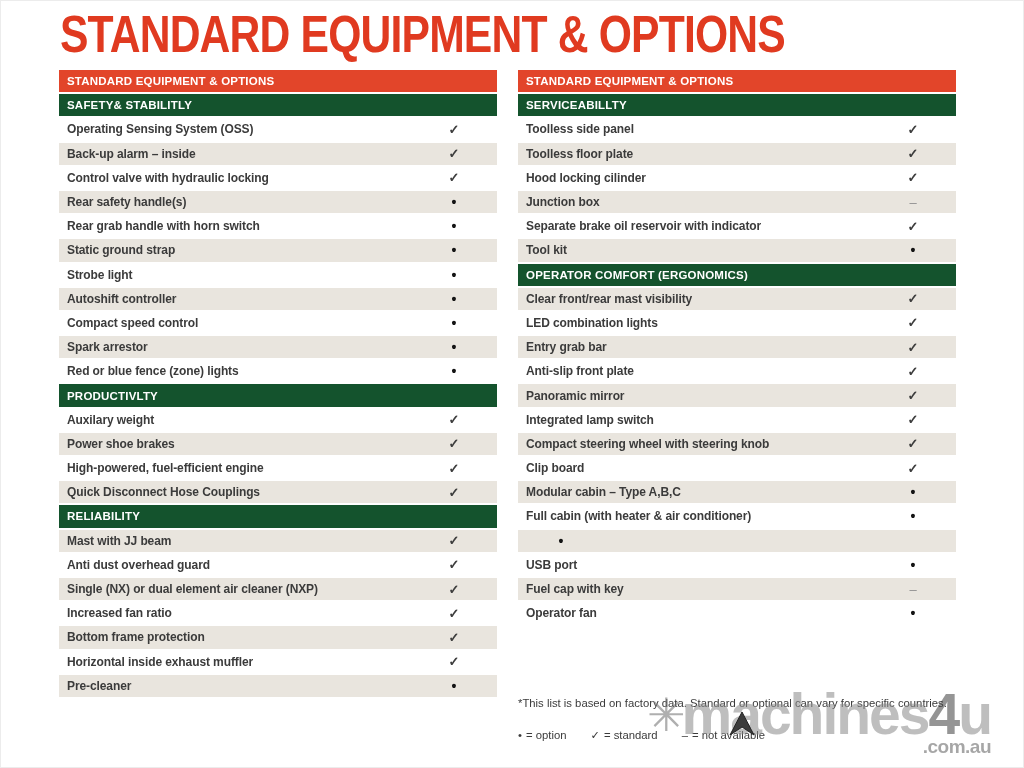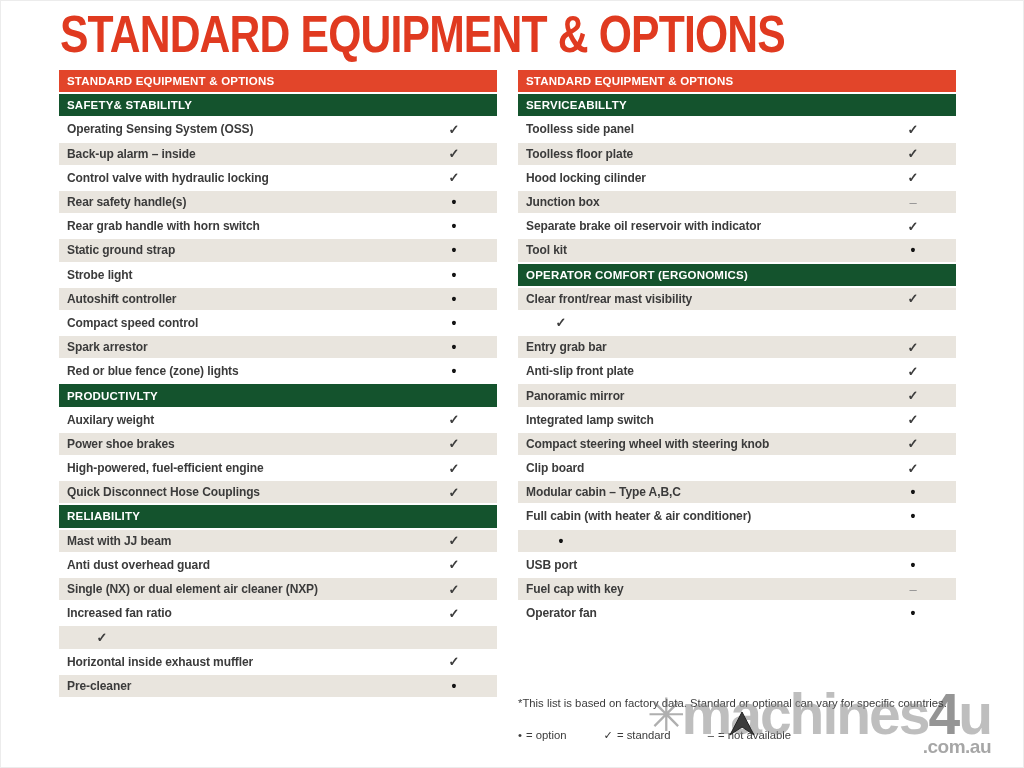--- a/index.html
+++ b/index.html
@@ -40,21 +40,21 @@
   .mark-option   { color:#141414; font-size:14px; }
   .mark-na       { color:#8f8f8f; font-size:13px; font-weight:400; }
 
   .footnote {
     position:absolute; left:518px; top:697px;
     font-size:11.3px; color:#3b3b3b; white-space:nowrap;
   }
   .legend {
     position:absolute; left:518px; top:729px;
     font-size:11.3px; color:#3b3b3b;
-    display:flex; gap:37px;
+    display:flex; gap:24px;
   }
   .legend .sym { margin-right:4px; }
 
   .watermark {
     position:absolute; top:686px; right:33px;
     opacity:0.55; pointer-events:none;
   }
   .wm-line { display:flex; align-items:center; }
   .wm-logo { font-size:46px; color:#6f6f6f; margin-right:-4px; line-height:1; }
   .wm-text { font-size:57px; font-weight:700; color:#8a8a8a; letter-spacing:-2px; line-height:1; }
@@ -154,20 +154,21 @@
       </div>
       <div class="trow">
         <span class="label">Single (NX) or dual element air cleaner (NXP)</span>
         <span class="mark mark-standard">✓</span>
       </div>
       <div class="trow">
         <span class="label">Increased fan ratio</span>
         <span class="mark mark-standard">✓</span>
       </div>
       <div class="trow">
+        <span class="label">Bottom frame protection</span>
         <span class="mark mark-standard">✓</span>
       </div>
       <div class="trow">
         <span class="label">Horizontal inside exhaust muffler</span>
         <span class="mark mark-standard">✓</span>
       </div>
       <div class="trow">
         <span class="label">Pre-cleaner</span>
         <span class="mark mark-option">•</span>
       </div>
@@ -204,20 +205,21 @@
         <span class="mark mark-option">•</span>
       </div>
       <div class="trow hdr-dark">
         <span class="label">OPERATOR COMFORT (ERGONOMICS)</span>
       </div>
       <div class="trow">
         <span class="label">Clear front/rear mast visibility</span>
         <span class="mark mark-standard">✓</span>
       </div>
       <div class="trow">
+        <span class="label">LED combination lights</span>
         <span class="mark mark-standard">✓</span>
       </div>
       <div class="trow">
         <span class="label">Entry grab bar</span>
         <span class="mark mark-standard">✓</span>
       </div>
       <div class="trow">
         <span class="label">Anti-slip front plate</span>
         <span class="mark mark-standard">✓</span>
       </div>

